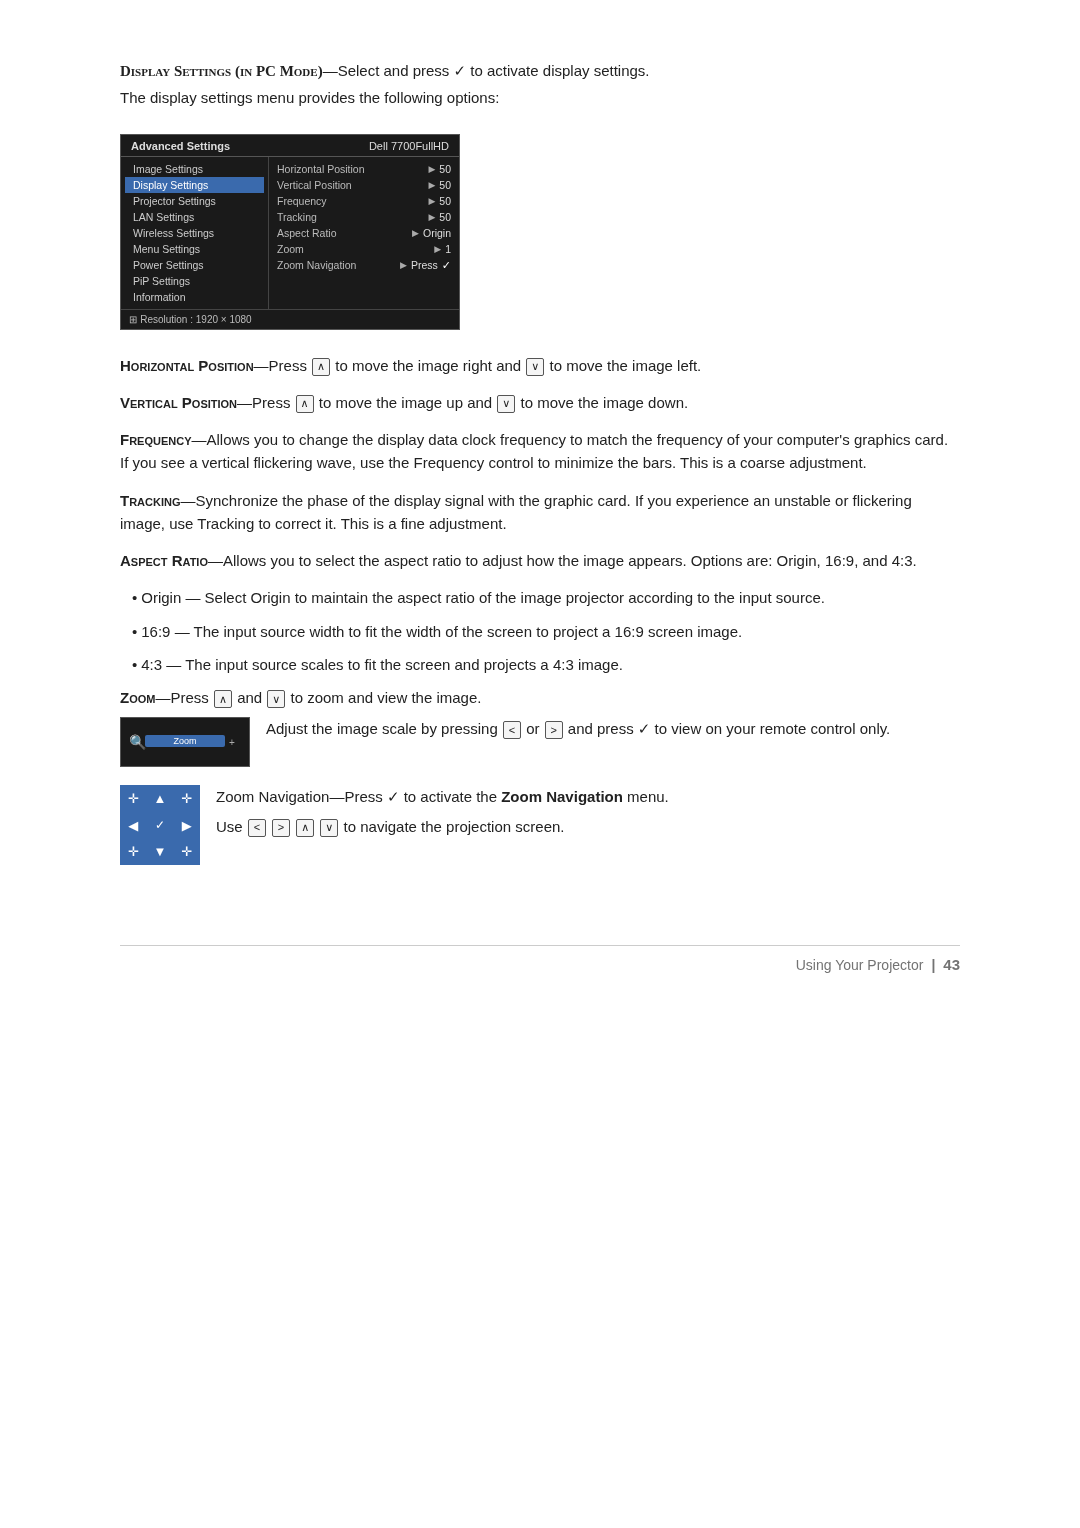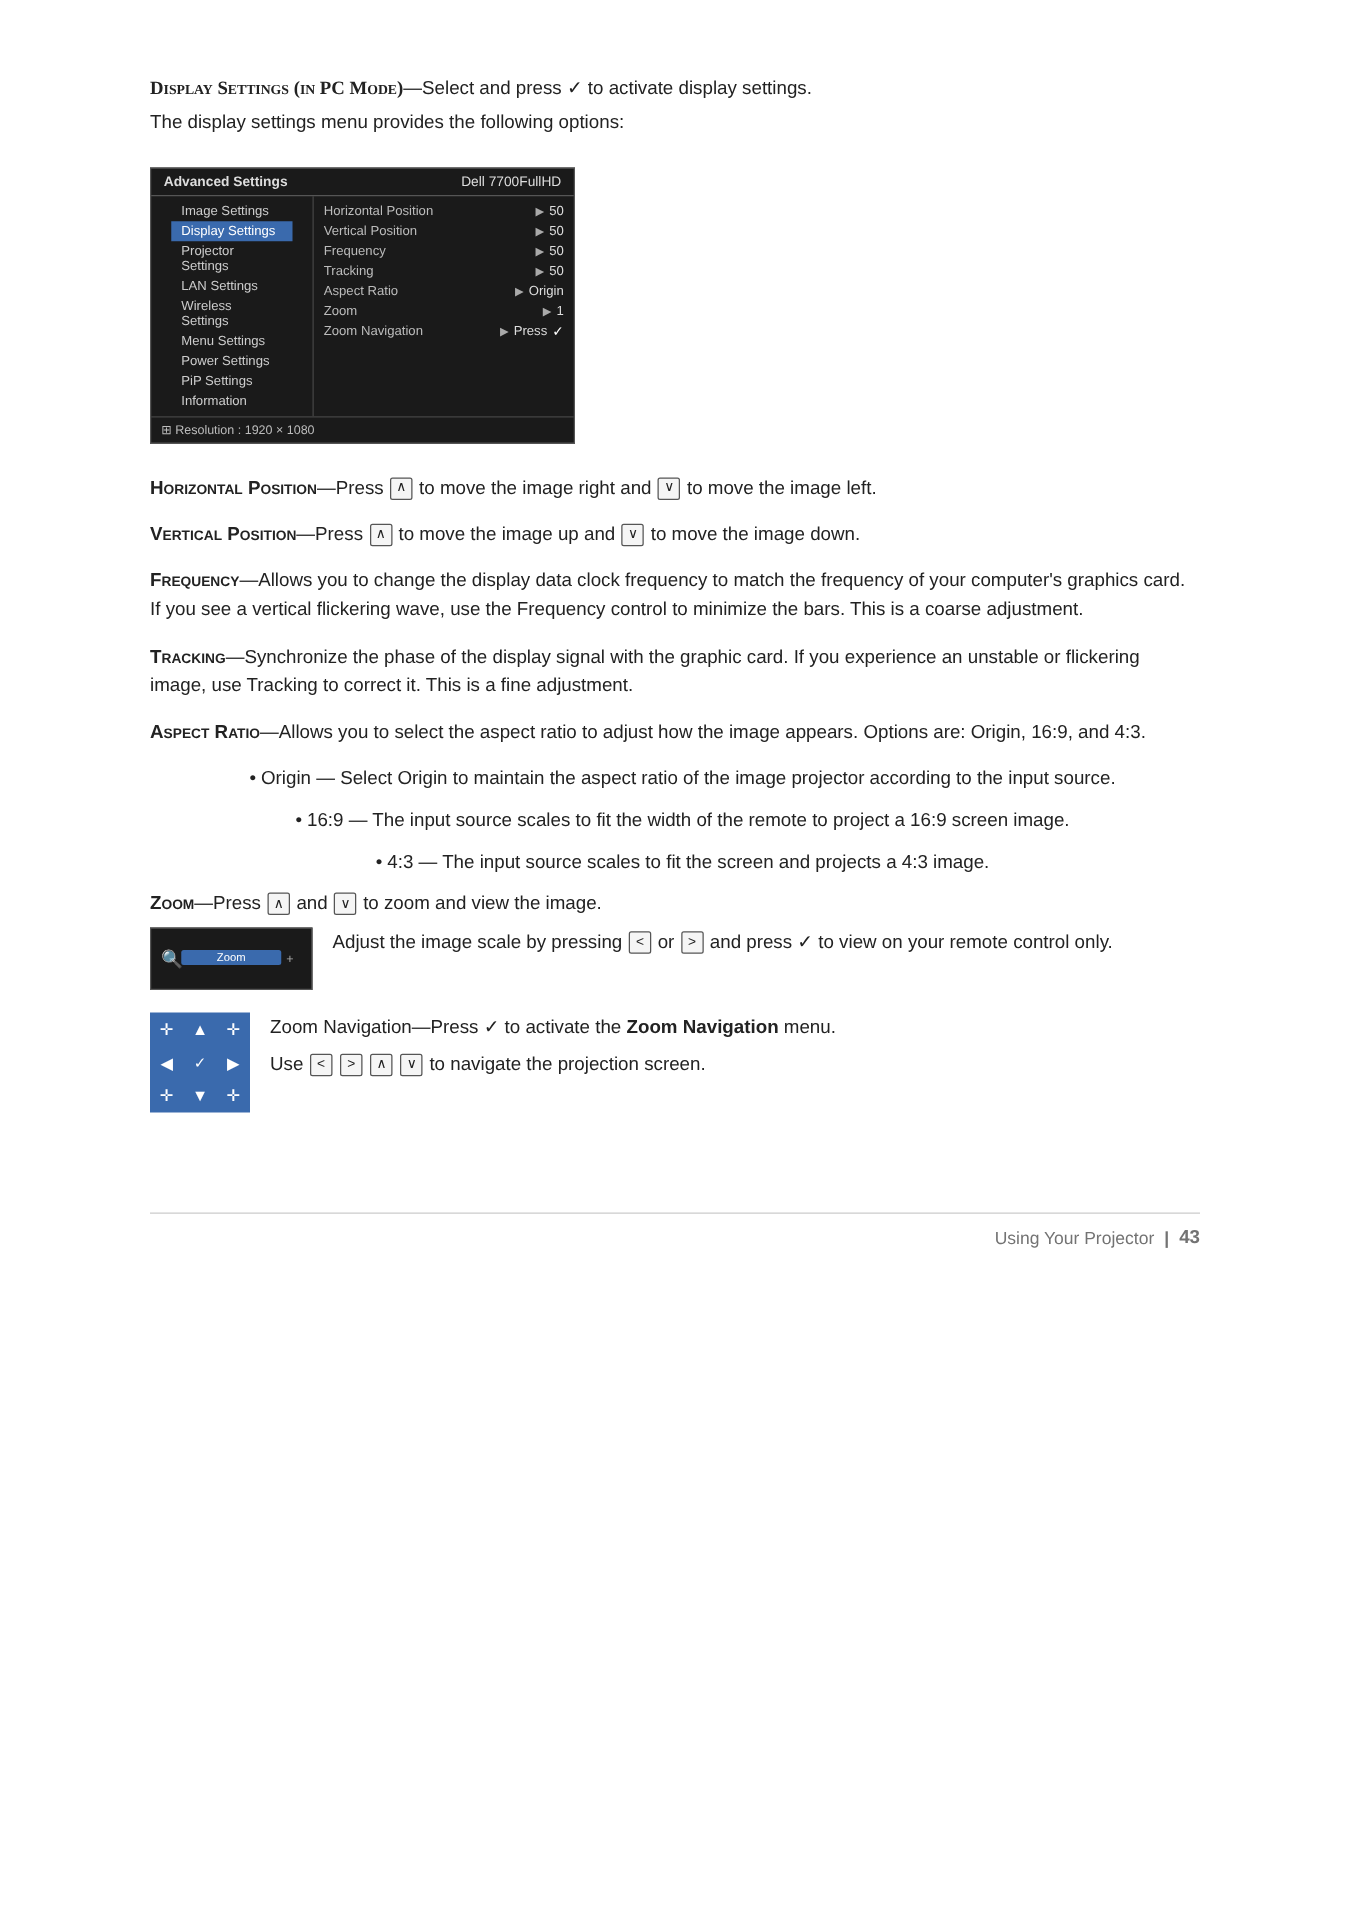--- a/index.html
+++ b/index.html
@@ -49,22 +49,22 @@
       border-bottom: 1px solid #555;
       font-size: 11px;
       color: #ccc;
     }
     .osd-header .title-left { font-weight: bold; color: #ddd; }
     .osd-header .title-right { color: #ddd; }
     .osd-body {
       display: flex;
     }
     .osd-col-left {
-      width: 130px;
-      padding: 4px 16px;
+      width: 148px;
+      padding: 4px 4px;
       border-right: 1px solid #444;
     }
     .osd-col-right {
       flex: 1;
       padding: 4px 0;
     }
     .osd-left-item {
       padding: 2px 8px;
       font-size: 10.5px;
       color: #ccc;
@@ -103,21 +103,20 @@
     }
     .para .term {
       font-variant: small-caps;
       font-weight: bold;
     }
     .bullet-para {
       margin-bottom: 10px;
       padding-left: 12px;
       line-height: 1.55;
       font-size: 15px;
-      text-align: center;
     }
     .bullet-para::before {
       content: "•";
       margin-right: 4px;
     }
 
     
     .zoom-section {
       margin-bottom: 18px;
     }
@@ -351,21 +350,21 @@
   card. If you experience an unstable or flickering image, use Tracking to
   correct it. This is a fine adjustment.
 </p>
 
 <p class="para">
   <span class="term">Aspect Ratio</span>—Allows you to select the aspect ratio to adjust how the
   image appears. Options are: Origin, 16:9, and 4:3.
 </p>
 
 <p class="bullet-para">Origin — Select Origin to maintain the aspect ratio of the image projector according to the input source.</p>
-<p class="bullet-para">16:9 — The input source scales to fit the width of the remote to project a 16:9 screen image.</p>
+<p class="bullet-para">16:9 — The input source width to fit the width of the screen to project a 16:9 screen image.</p>
 <p class="bullet-para">4:3 — The input source scales to fit the screen and projects a 4:3 image.</p>
 
 <div class="zoom-section">
   <p class="para" style="margin-bottom:8px;">
     <span class="term">Zoom</span>—Press
     <span class="nav-btn">∧</span>
     and
     <span class="nav-btn">∨</span>
     to zoom and view the image.
   </p>

